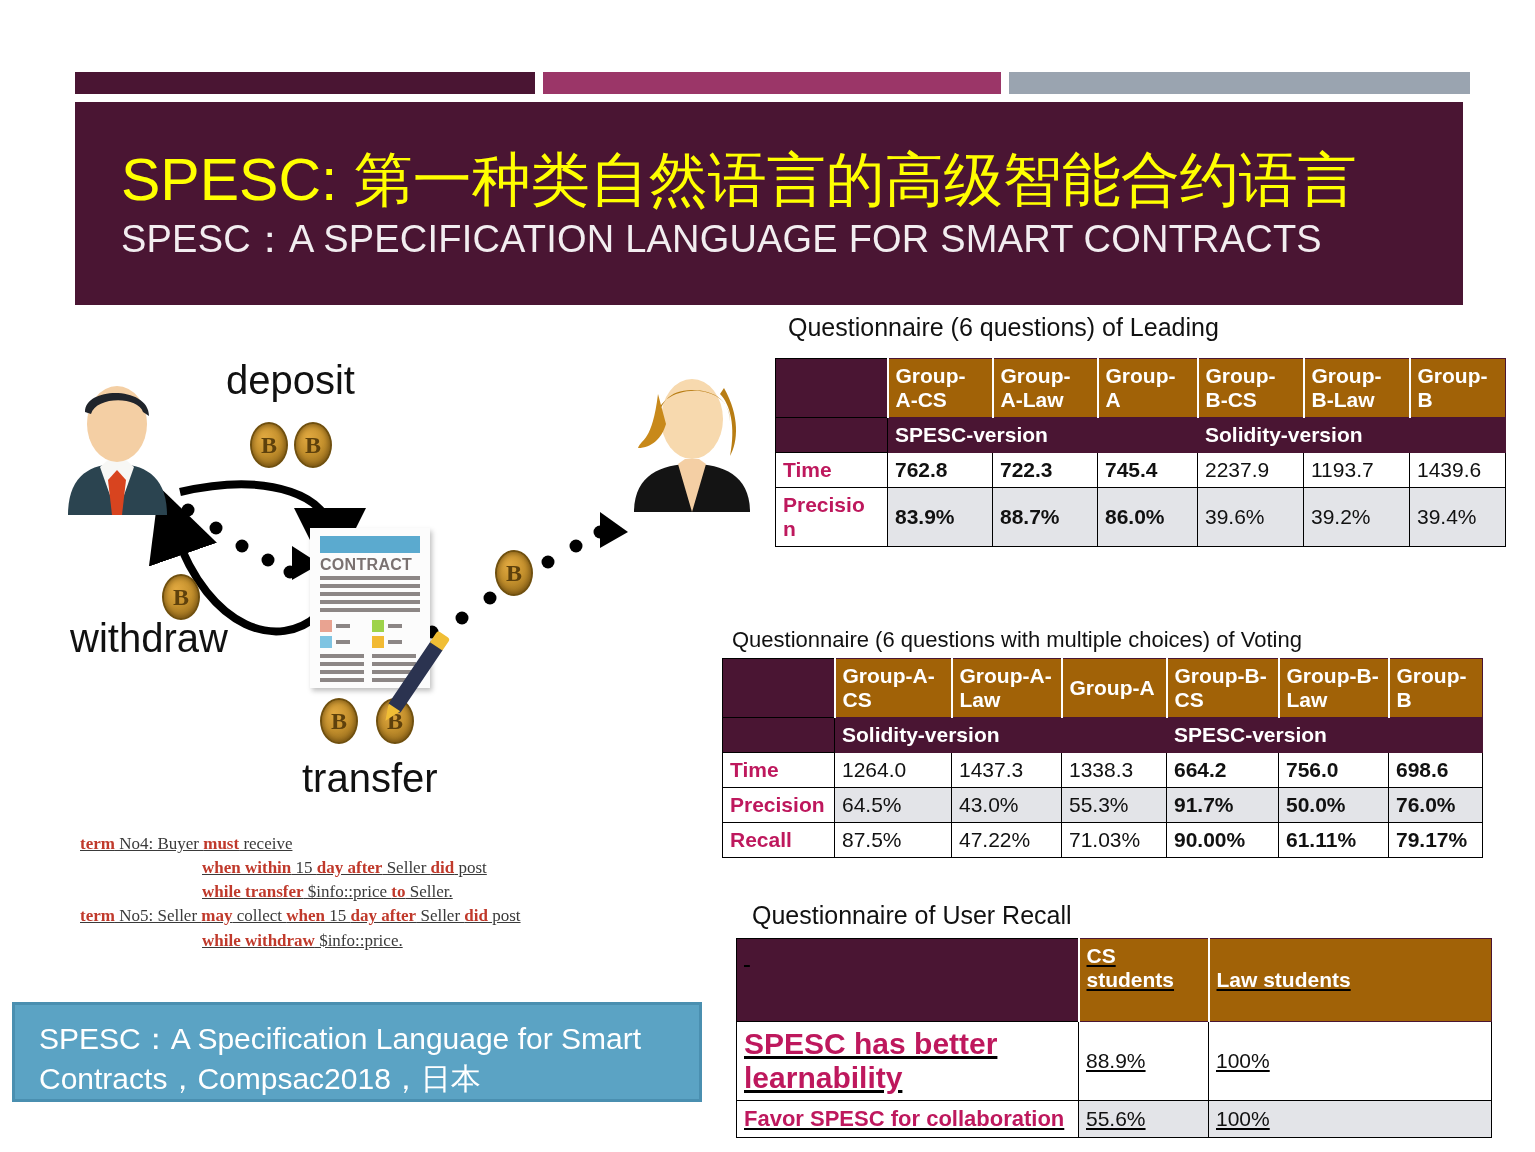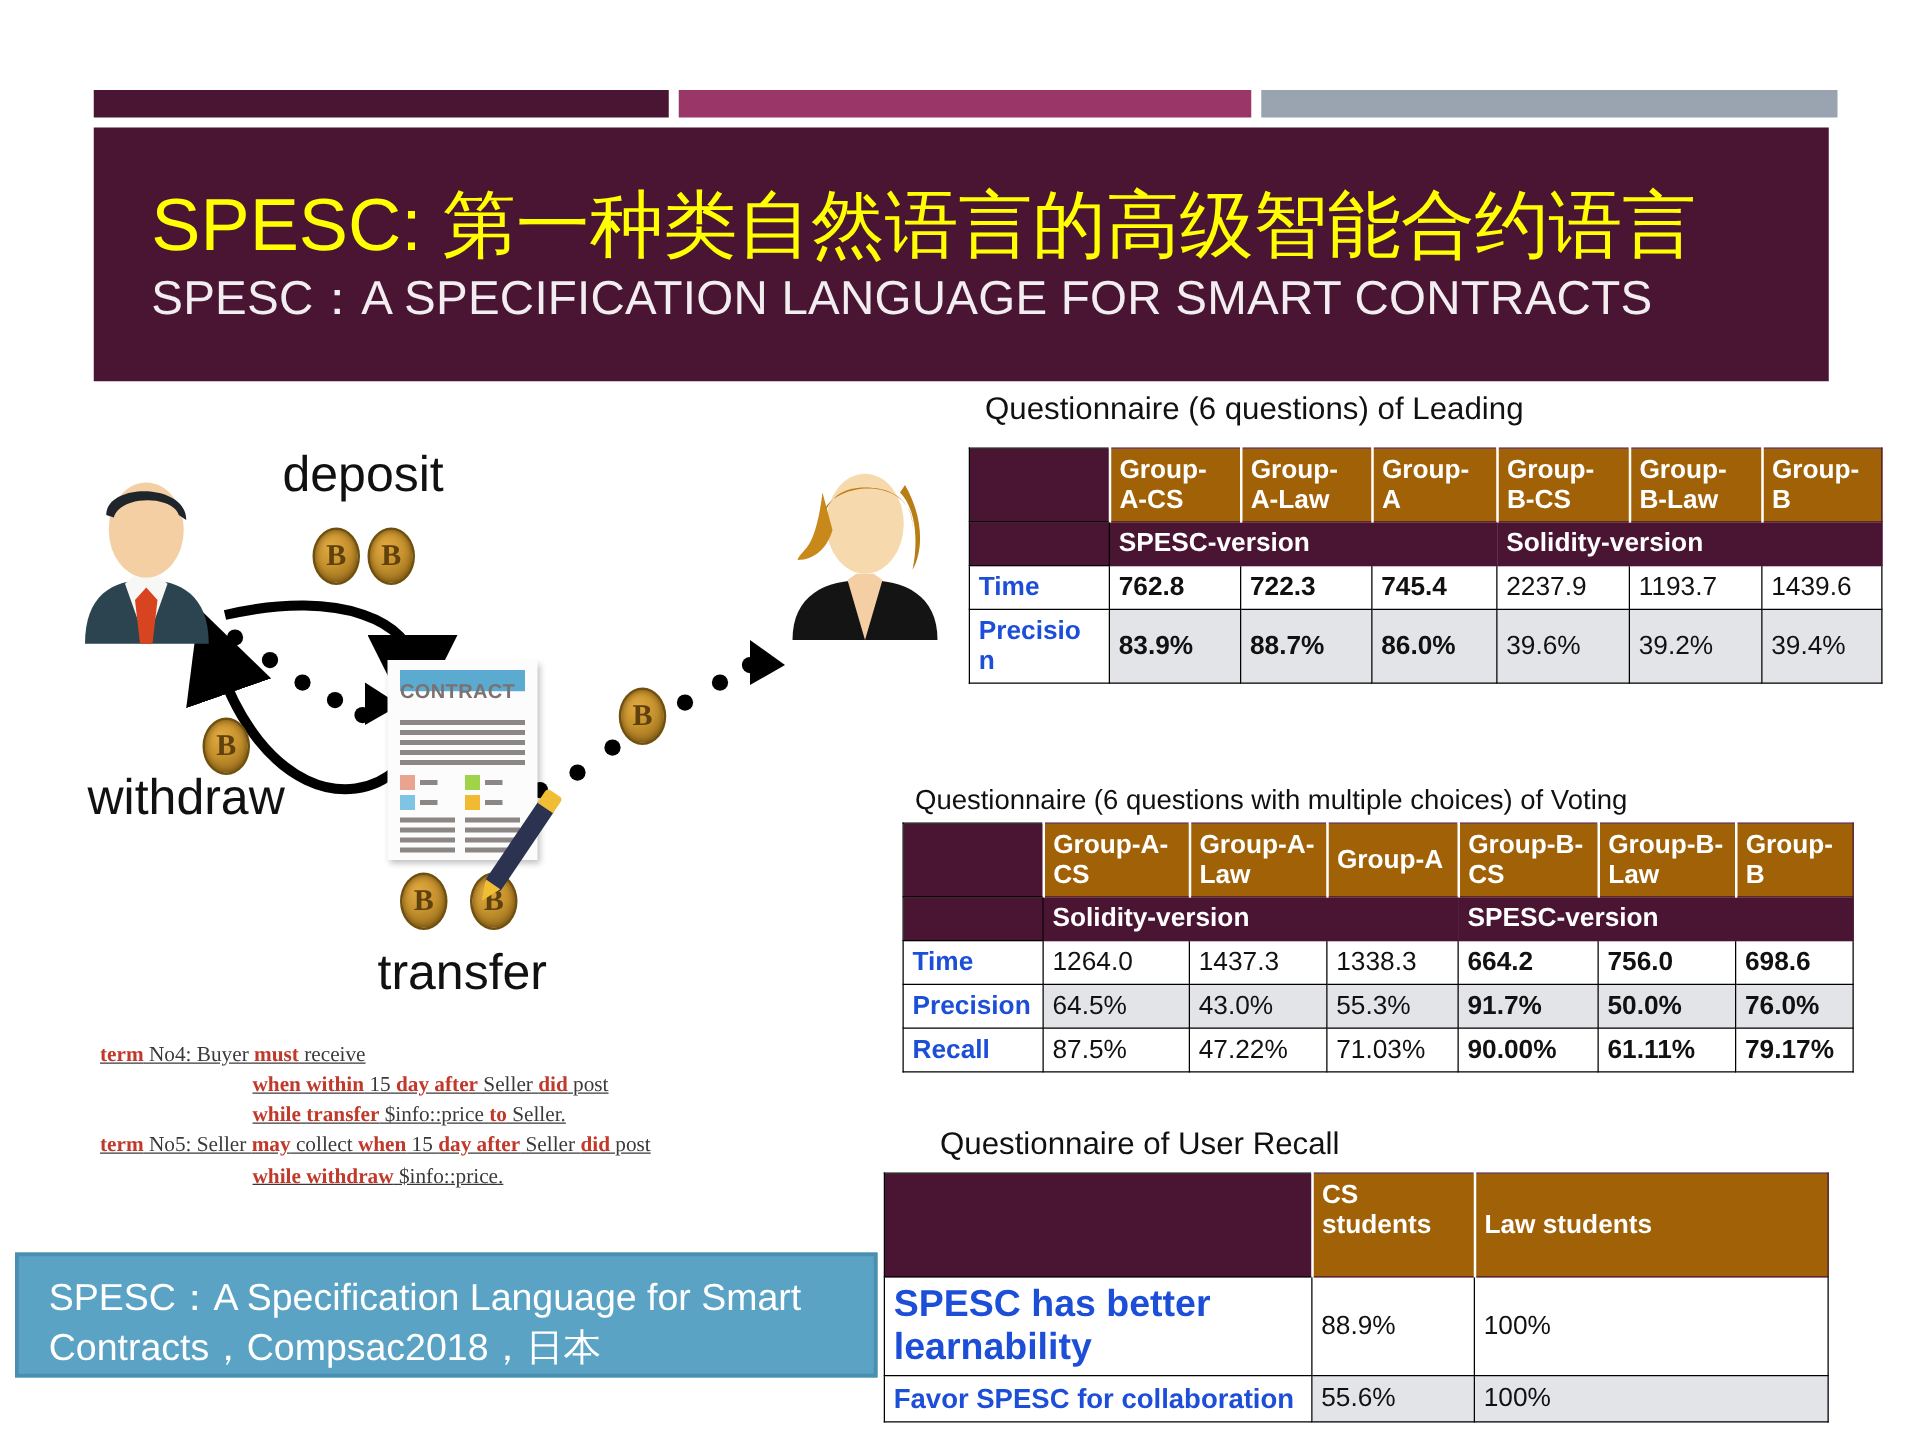--- a/index.html
+++ b/index.html
@@ -42,21 +42,21 @@
         background:radial-gradient(circle at 35% 30%, #E0A840 0%, #C6922E 45%, #8C6418 100%);
         border:2.5px solid #70500F;
         box-shadow:inset 0 0 6px rgba(90,60,10,.8);
         display:flex;align-items:center;justify-content:center;
         color:#5E410C;font-weight:bold;font-family:"Liberation Serif",serif;}
 
   
   .doc{position:absolute;left:280px;top:178px;width:120px;height:160px;
        background:#FCFCFC;box-shadow:2px 3px 5px rgba(0,0,0,.25);}
   .doc .band{position:absolute;left:10px;top:8px;width:100px;height:17px;background:#5BAACF;}
-  .doc .ctitle{position:absolute;left:10px;top:17px;font-size:16px;font-weight:bold;
+  .doc .ctitle{position:absolute;left:10px;top:28px;font-size:16px;font-weight:bold;
                color:#7A7170;letter-spacing:.3px;font-family:"Liberation Sans",sans-serif;}
   .doc .ln{position:absolute;background:#8C8685;height:4px;}
   .doc .sw{position:absolute;width:12px;height:12px;}
   .pen{position:absolute;left:378px;top:288px;width:15px;height:78px;
        background:#2B3350;transform:rotate(34deg);border-radius:2px;}
   .pen:before{content:"";position:absolute;left:0;top:-12px;width:15px;height:14px;
        background:#F0BE35;border-radius:3px 3px 0 0;}
   .pen:after{content:"";position:absolute;left:0;bottom:-14px;width:0;height:0;
        border-left:7.5px solid transparent;border-right:7.5px solid transparent;
        border-top:16px solid #F0BE35;}
@@ -78,32 +78,32 @@
           font-family:"Liberation Sans",sans-serif;}
   table.t td{border:1.5px solid #000;vertical-align:middle;padding:5px 7px;
              font-size:21px;color:#111;background:#fff;}
   table.t td.hd{background:#a16207;color:#fff;font-weight:bold;border-color:#4A1533;
                 border-right:2px solid #FFFFFF;vertical-align:top;}
   table.t td.hd.last{border-right:1.5px solid #4A1533;}
   table.t td.hd.mid{vertical-align:middle;}
   table.t td.hd.blank{border:1.5px solid #000;border-right:2px solid #fff;background:#4A1533;}
   table.t td.ver{background:#4A1533;color:#fff;font-weight:bold;vertical-align:middle;
                  border-color:#4A1533;}
-  table.t td.rl{color:#1d4ed8;font-weight:bold;background:#fff;}
+  table.t td.rl{color:#be185d;font-weight:bold;background:#fff;}
   table.t td.alt{background:#E3E4E8;}
   table.t td.bold{font-weight:bold;}
 
   
   #t1{left:775px;top:358px;width:730px;}
   #cap1{left:788px;top:313px;}
   
   #t2{left:722px;top:658px;width:760px;}
   #cap2{left:732px;top:627px;font-size:22px;}
   
-  #t3{left:707px;top:938px;width:755px;}
+  #t3{left:736px;top:938px;width:755px;text-decoration:underline;}
   #cap3{left:752px;top:901px;}
 </style>
 </head>
 <body>
 
 <div class="accent-row">
   <div class="accent a1"></div>
   <div class="accent a2"></div>
   <div class="accent a3"></div>
 </div>

